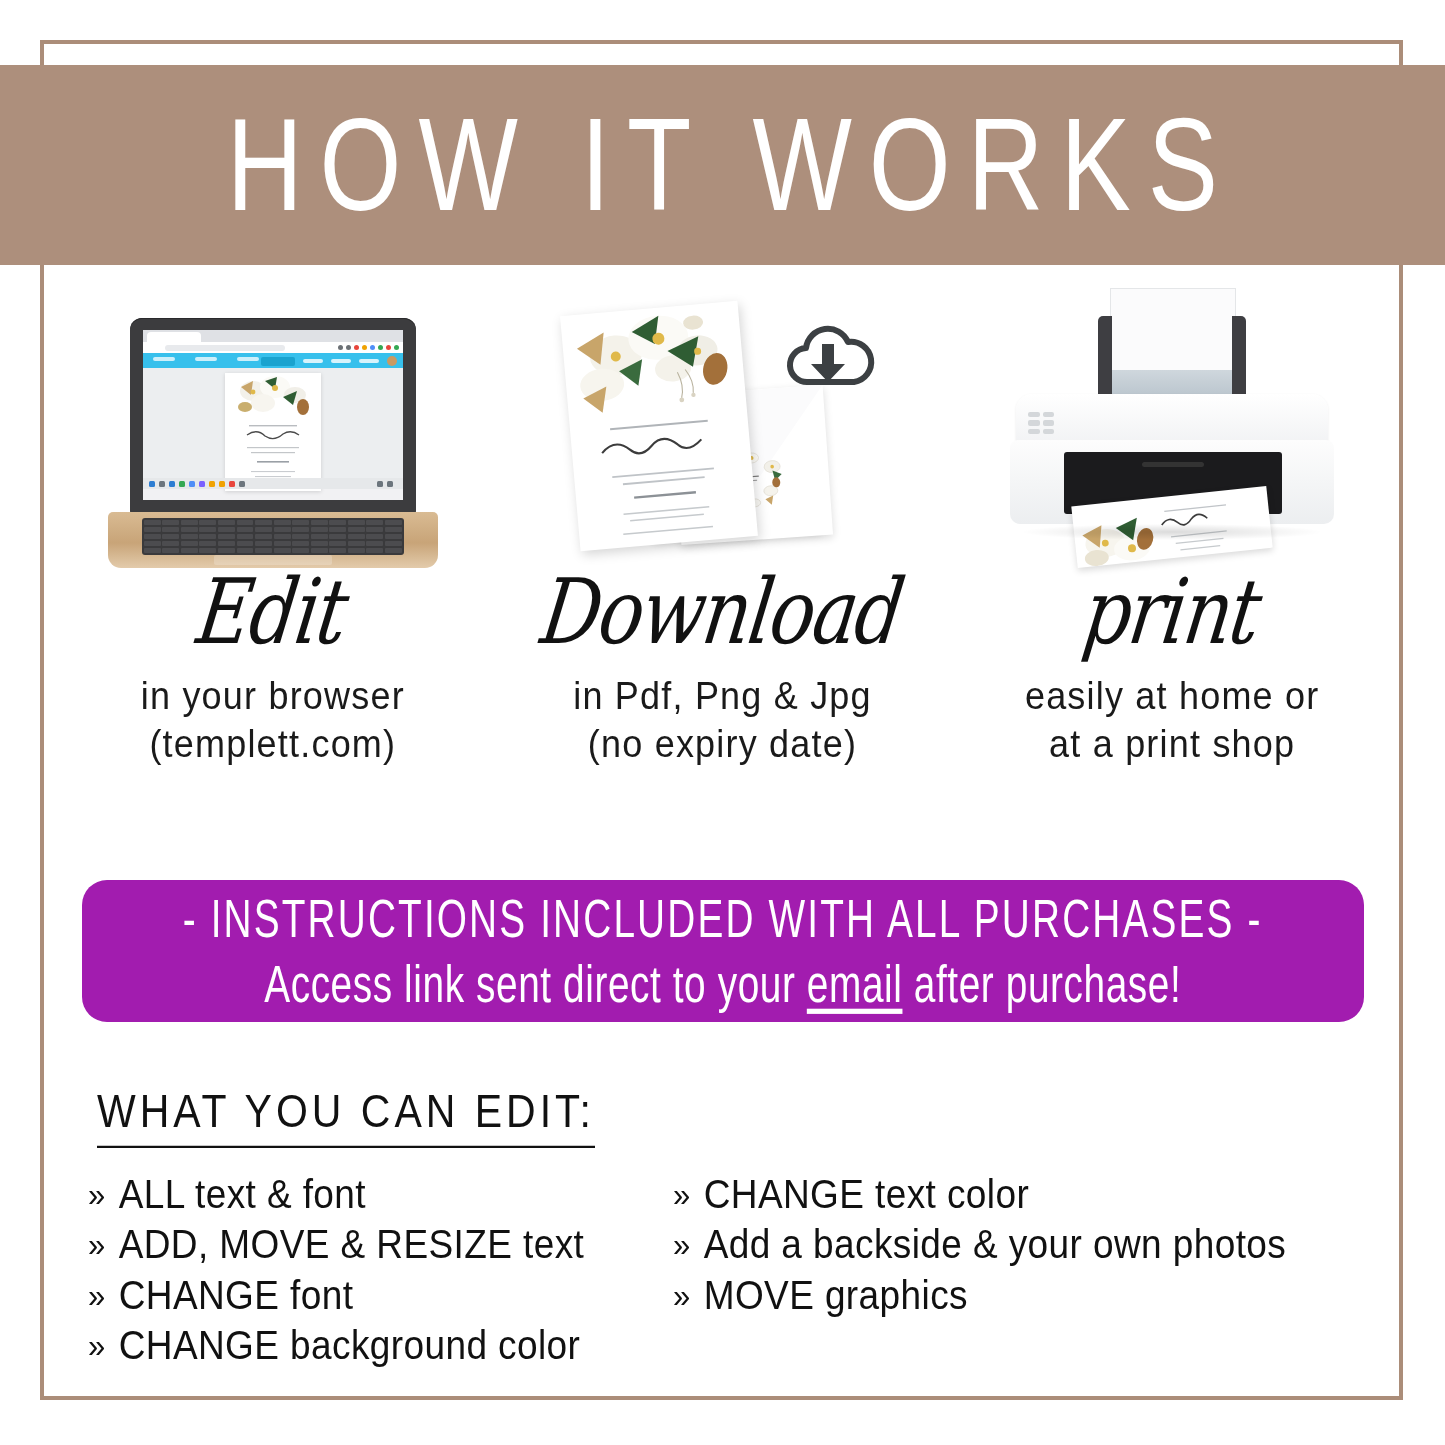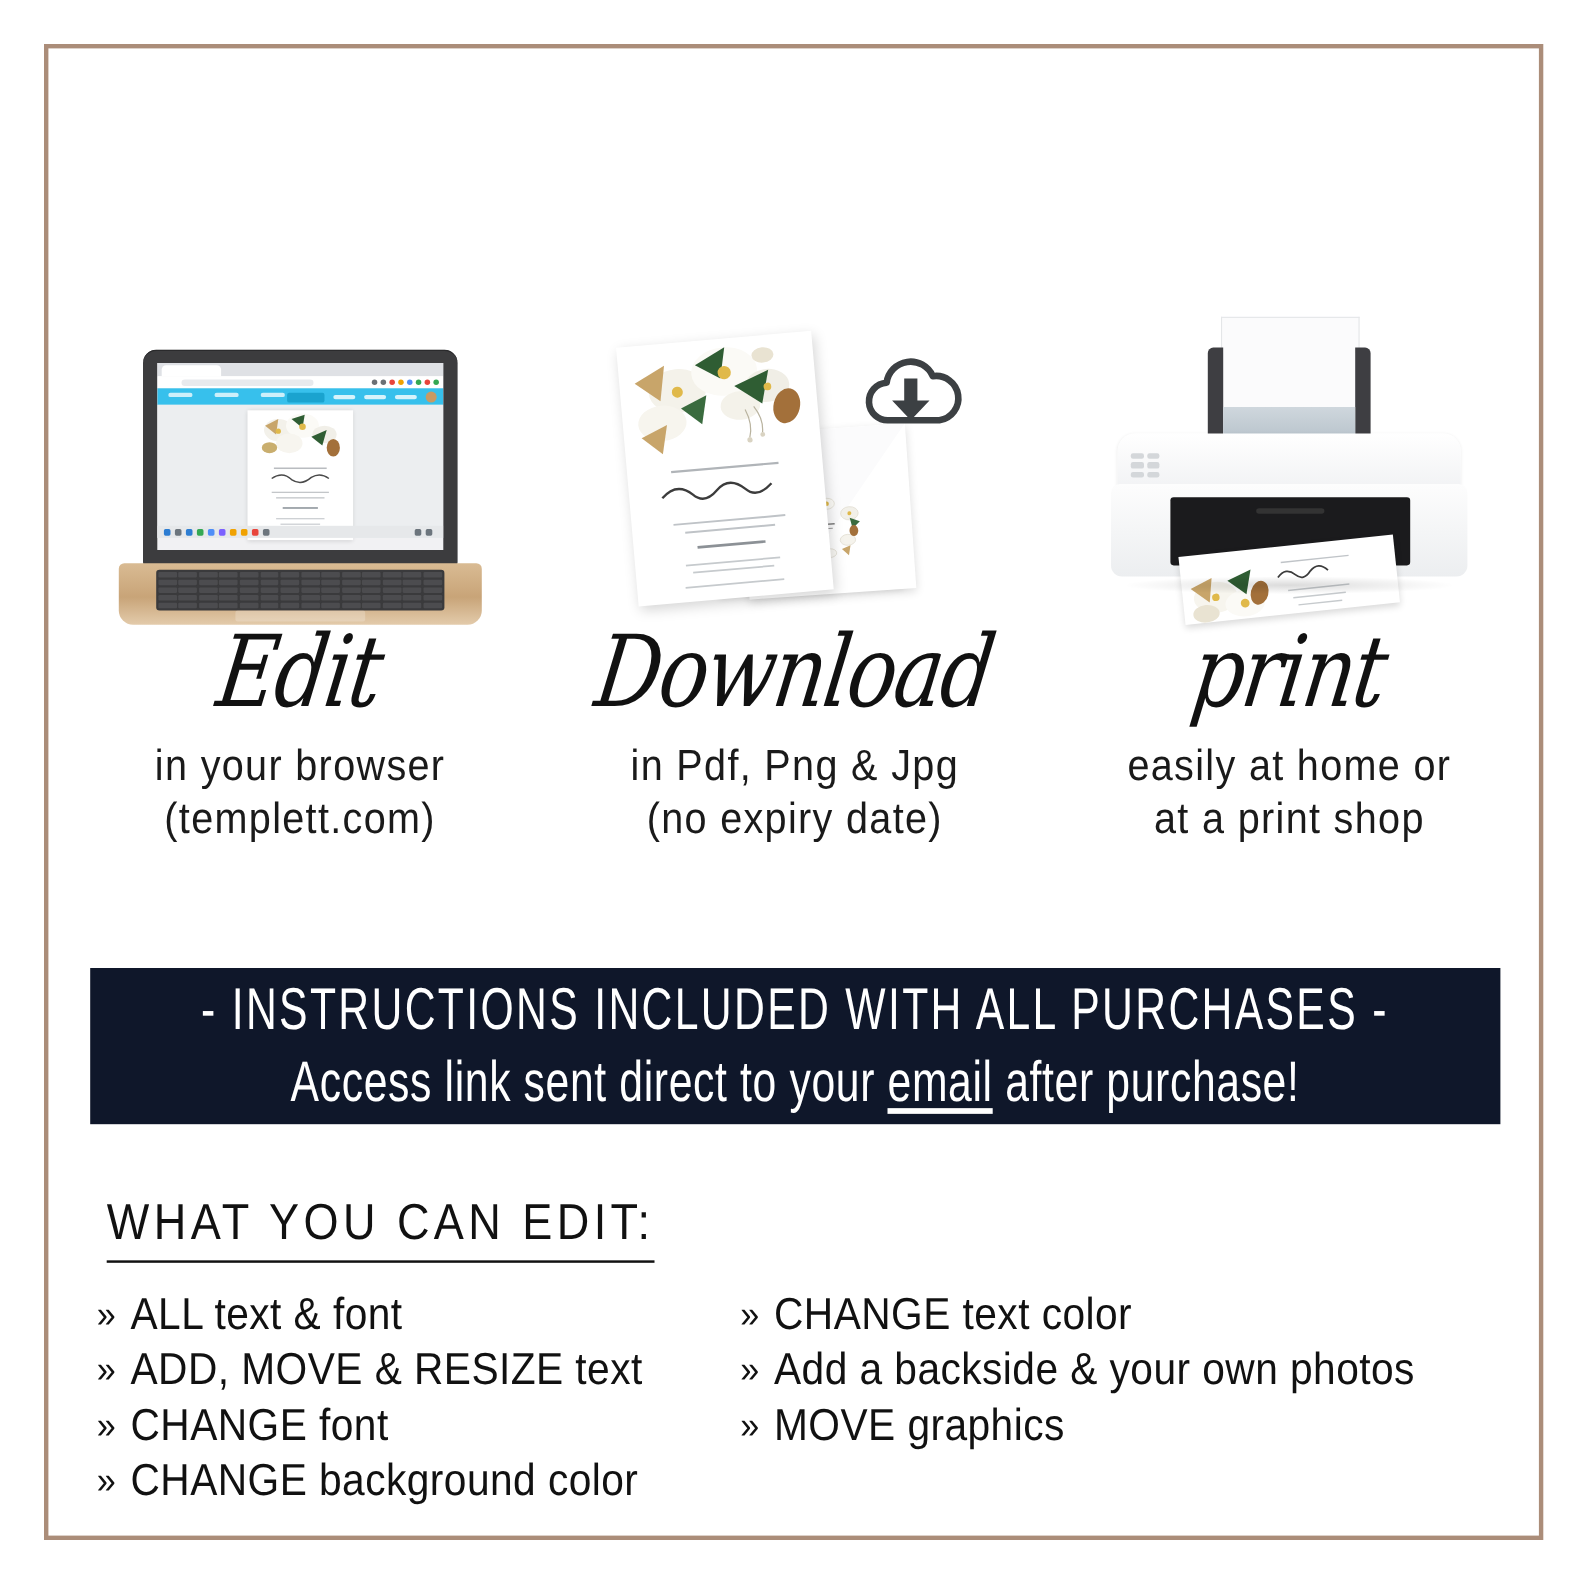--- a/index.html
+++ b/index.html
@@ -220,25 +220,26 @@
     background: radial-gradient(ellipse at center, rgba(0,0,0,.14), rgba(0,0,0,0) 72%);
   }
 
   
   .instr-banner {
     position: absolute;
     left: 82px;
     top: 880px;
     width: 1282px;
     height: 142px;
-    background: #0f172a;
+    background: #a21caf;
     display: flex;
     flex-direction: column;
     align-items: center;
     justify-content: center;
+    border-radius: 25px;
   }
   .instr-line1 {
     color: #ffffff;
     font-family: "Liberation Sans", sans-serif;
     font-weight: 300;
     font-size: 40px;
     letter-spacing: 2.2px;
     transform: scaleY(1.34) scaleX(0.97);
     white-space: nowrap;
     line-height: 1;
@@ -302,20 +303,23 @@
     transform: translateY(-2px);
   }
 </style>
 </head>
 <body>
 
 <div id="page">
 
   <div class="frame"></div>
 
+  <div class="top-banner">
+    <div class="top-banner-title">HOW IT WORKS</div>
+  </div>
 
   <div class="steps">
 
     <div class="step">
       <div class="step-art">
         <div class="laptop">
           <div class="lt-lid">
             <div class="lt-screen">
               <div class="lt-chrome-tabbar">
                 <div class="lt-tab"></div>

